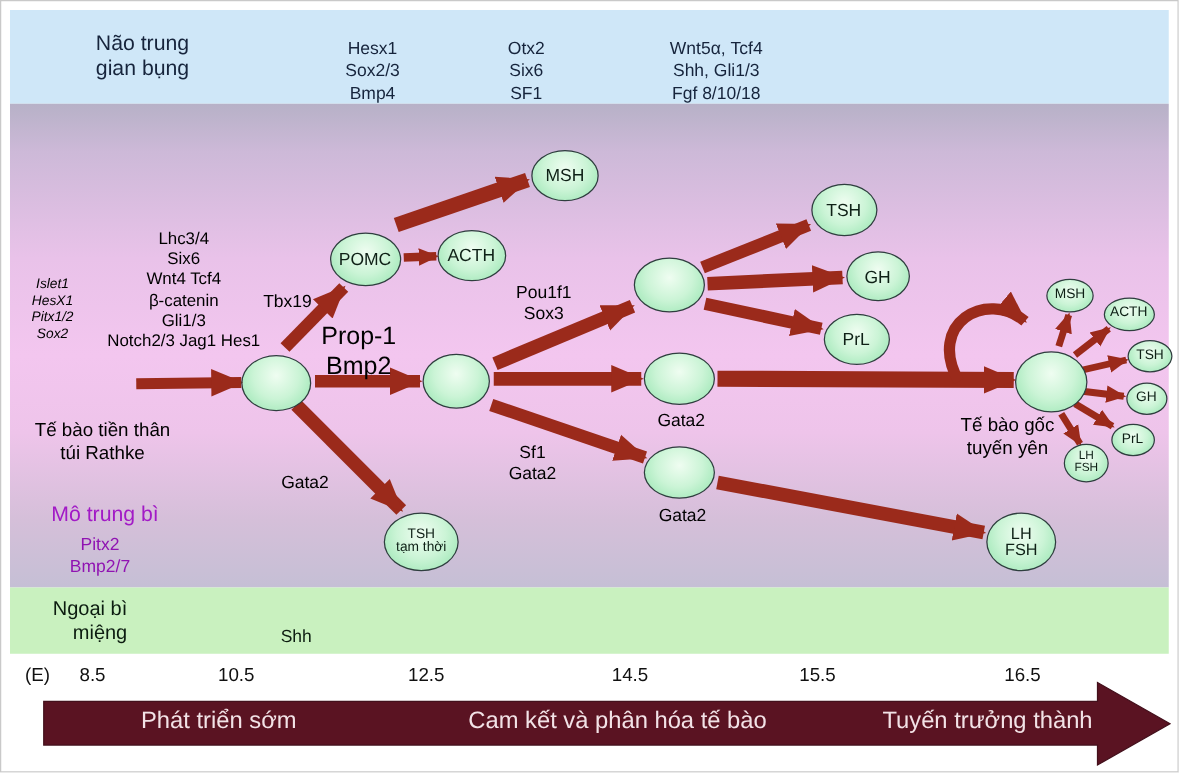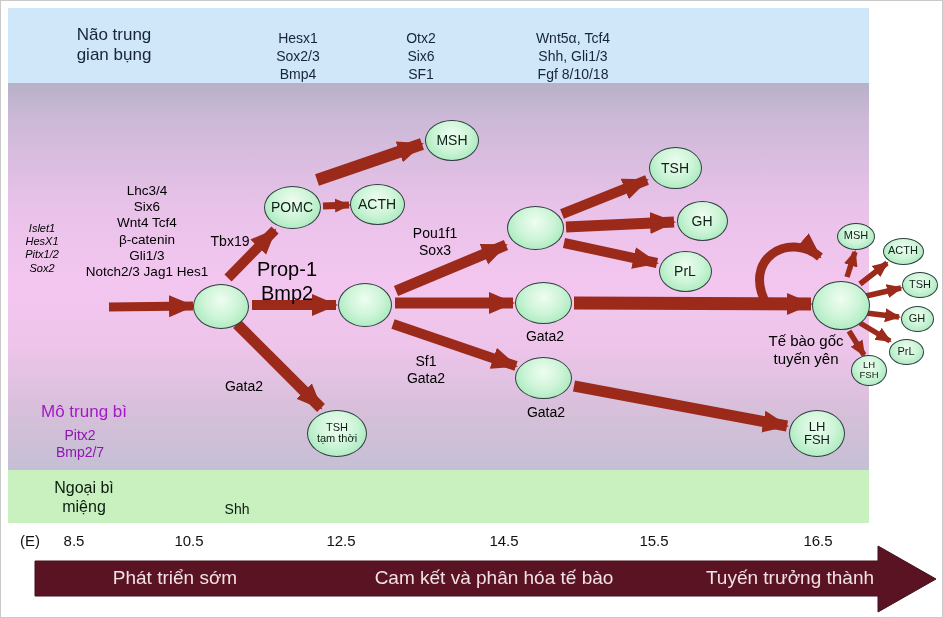--- a/index.html
+++ b/index.html
@@ -1,21 +1,21 @@
 <!DOCTYPE html>
 <html style="--top-band-bg: #cfe7f8; --green-band-bg: #c9f1bf; --timeline-text: #f2e2e6; --top-text: #16243c;"><head>
 <meta charset="utf-8">
 <style>
   html,body{margin:0;padding:0;background:#e9e9e9;}
   #figure{
     position:relative;width:943px;height:618px;background:#ffffff;
     font-family:"Liberation Sans",sans-serif;overflow:hidden;
     box-shadow:0 0 0 1px #c9c9c9 inset;
   }
-  .band{position:absolute;left:8px;width:861px;}
+  .band{position:absolute;left:8px;width:927px;}
   #top-band{top:8px;height:75px;background:var(--top-band-bg,#cfe7f8);}
   #main-area{
     top:83px;height:387px;
     background:linear-gradient(180deg,
       #b7b1c7 0%, #cdb9d8 10%, #e9c2e9 32%, #f3c6ef 52%,
       #eec4ea 68%, #d5bfd9 86%, #c5bfd5 100%);
   }
   #green-band{top:470px;height:53px;background:var(--green-band-bg,#c9f1bf);}
   .dlabel{
     position:absolute;transform:translate(-50%,-50%);
@@ -55,21 +55,21 @@
 SF1</div>
         <div class="dlabel top-col" style="left: 565px; top: 49px;">Wnt5α, Tcf4
 Shh, Gli1/3
 Fgf 8/10/18</div>
       </div>
   </div>
 
   <div class="band" id="main-area"></div>
 
   <div class="band" id="green-band">
-    <div class="dlabel" id="green-title" style="left:76px;top:27px;">Ngoại bì
+    <div class="dlabel" id="green-title" style="left:64px;top:27px;text-align:right;">Ngoại bì
 miệng</div>
     <div class="dlabel" id="green-gene" style="left:188px;top:39px;">Shh</div>
   </div>
 
   <svg id="edge-svg" width="943" height="618">
     <defs>
       <marker id="ah-b" markerUnits="userSpaceOnUse" markerWidth="30" markerHeight="26" refX="24" refY="13" orient="auto">
         <polygon points="0,2 26,13 0,24" fill="#9b2a1b"></polygon>
       </marker>
       <marker id="ah-s" markerUnits="userSpaceOnUse" markerWidth="18" markerHeight="16" refX="14" refY="8" orient="auto">
@@ -178,20 +178,22 @@
       <div class="dlabel" style="left: 230px; top: 241px; font-size: 14px; color: rgb(0, 0, 0);">Tbx19</div>
       <div class="dlabel" style="left: 287px; top: 281px; font-size: 20px; color: rgb(0, 0, 0);">Prop-1
 Bmp2</div>
       <div class="dlabel" style="left: 435px; top: 242px; font-size: 14px; color: rgb(0, 0, 0);">Pou1f1
 Sox3</div>
       <div class="dlabel" style="left: 244px; top: 386px; font-size: 14px; color: rgb(0, 0, 0);">Gata2</div>
       <div class="dlabel" style="left: 426px; top: 370px; font-size: 14px; color: rgb(0, 0, 0);">Sf1
 Gata2</div>
       <div class="dlabel" style="left: 545px; top: 336px; font-size: 14px; color: rgb(0, 0, 0);">Gata2</div>
       <div class="dlabel" style="left: 546px; top: 412px; font-size: 14px; color: rgb(0, 0, 0);">Gata2</div>
+      <div class="dlabel" style="left: 82px; top: 354px; font-size: 15px; color: rgb(0, 0, 0);">Tế bào tiền thân
+túi Rathke</div>
       <div class="dlabel" style="left: 806px; top: 350px; font-size: 15px; color: rgb(0, 0, 0);">Tế bào gốc
 tuyến yên</div>
       <div class="dlabel" style="left: 84px; top: 412px; font-size: 17px; color: rgb(162, 26, 198);">Mô trung bì</div>
       <div class="dlabel" style="left: 80px; top: 444px; font-size: 14px; color: rgb(144, 19, 178);">Pitx2
 Bmp2/7</div>
     </div>
 
   <div id="axis-row">
     <div class="dlabel tick" style="left:30px;top:541px;">(E)</div>
   <div class="dlabel tick" style="left: 74px; top: 541px;">8.5</div>

